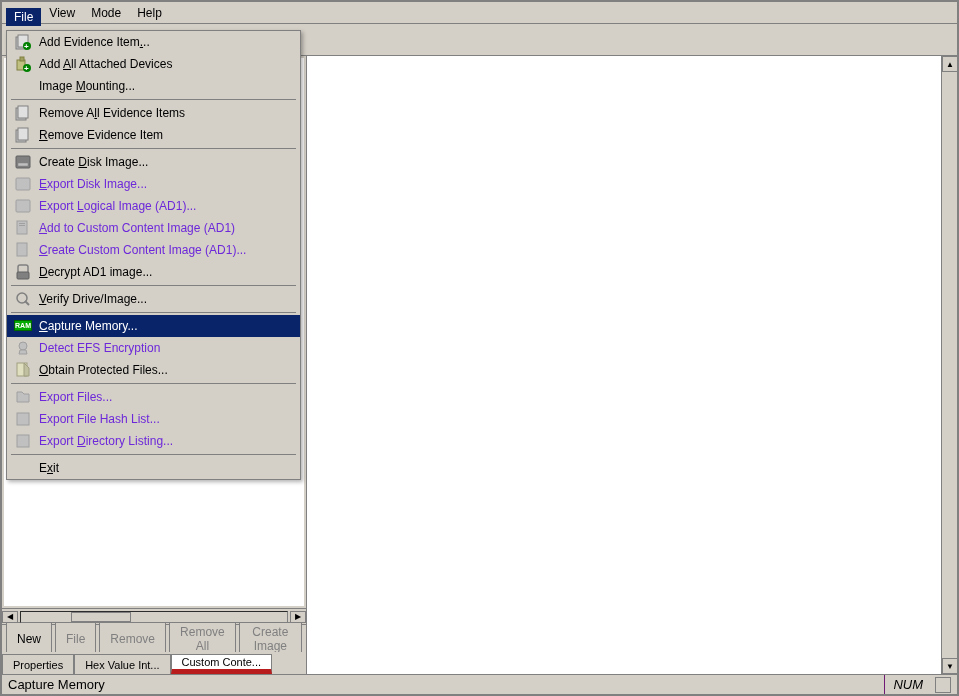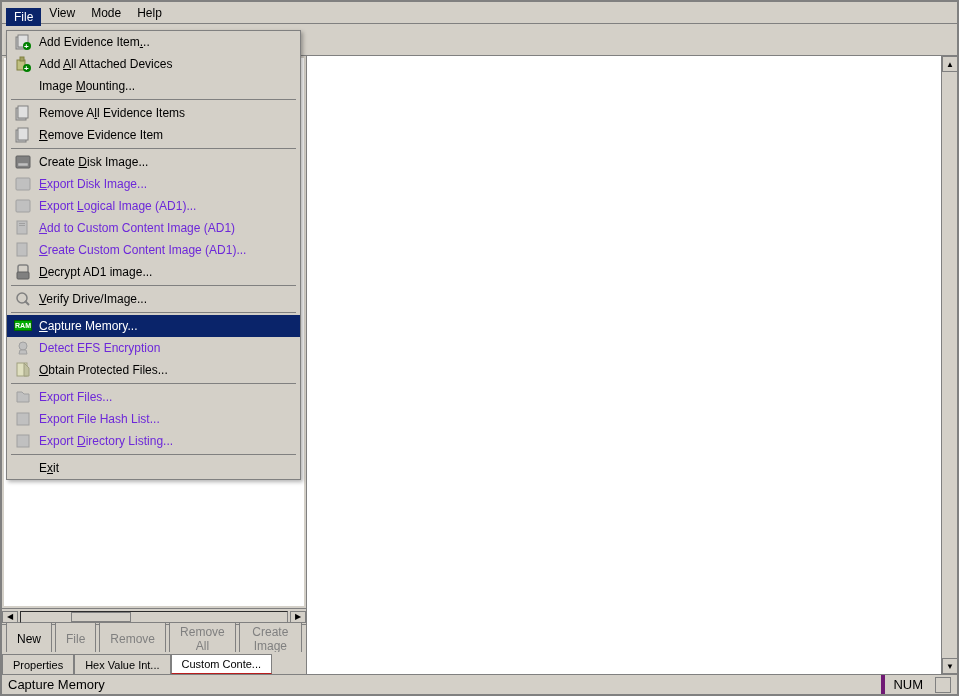--- a/index.html
+++ b/index.html
@@ -178,21 +178,21 @@
       border-bottom: none;
       cursor: pointer;
       font-size: 11px;
       height: 20px;
       display: flex;
       align-items: center;
     }
 
     .bottom-tab.active {
       background: #fff;
-      border-bottom: 1px solid #b91c1c;
+      border-bottom: 5px solid #b91c1c;
       margin-top: 42px;
     }
 
     
     .right-panel {
       flex: 1;
       background: #fff;
       position: relative;
       overflow: hidden;
     }
@@ -237,24 +237,25 @@
       padding: 0 6px;
       font-size: 13px;
     }
 
     .status-text {
       flex: 1;
     }
 
     .status-num {
       padding: 4px 8px;
-      border-left: 4px solid #701a75;
+      border-left: 1px solid #701a75;
       height: 100%;
       display: flex;
       align-items: center;
+      font-style: italic;
     }
 
     .status-indicator {
       width: 16px;
       height: 16px;
       background: #d4d0c8;
       border: 1px solid #808080;
       margin-left: 4px;
     }
 

